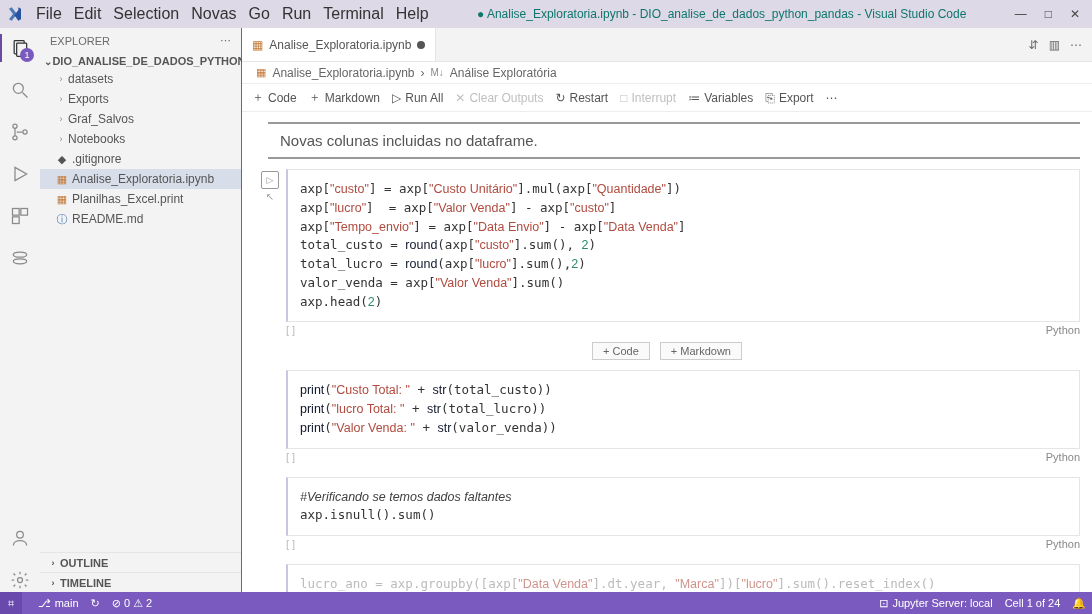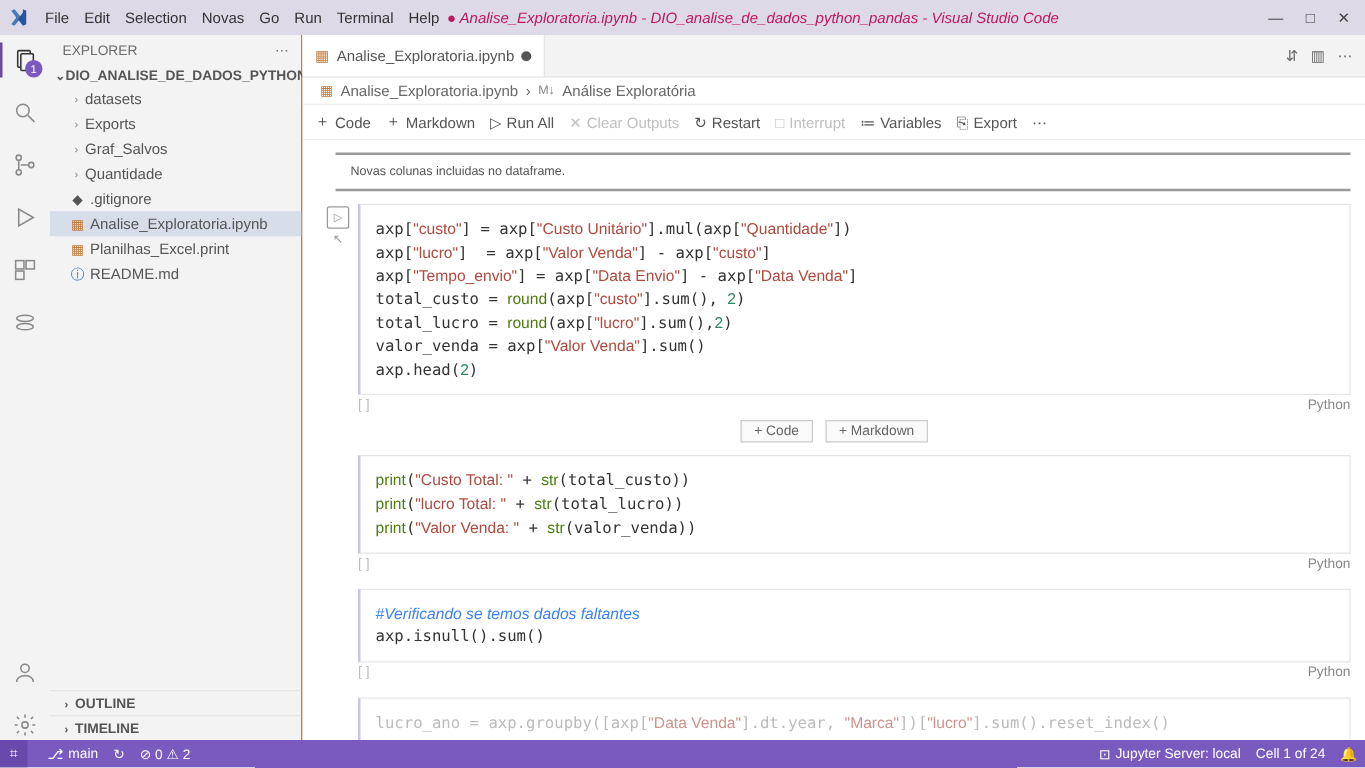--- a/index.html
+++ b/index.html
@@ -1,22 +1,22 @@
 <!DOCTYPE html>
 <html><head>
 <meta charset="utf-8">
 <style>
 * { margin: 0; padding: 0; box-sizing: border-box; font-family: "Segoe UI", sans-serif; }
 body { width: 1092px; height: 614px; background: #f3f3f3; overflow: hidden; font-size: 12px; color: #4a4a4a; }
 
 
 .menubar { height: 28px; background: #ddd9e6; display: flex; align-items: center; padding: 0 6px; color: #333; }
 .menubar .logo { width: 18px; height: 18px; margin-right: 6px; display:flex; align-items:center; justify-content:center;}
-.menubar .menu-item { padding: 0 6px; cursor: pointer; font-size: 12px; }
-.menubar .title-center { flex: 1; font-size: 12px; color: #be185d; font-style: italic; }
+.menubar .menu-item { padding: 0 6px; cursor: pointer; font-size: 16px; }
+.menubar .title-center { flex: 1; text-align: center; font-size: 12px; color: #0f766e; }
 .menubar .win-controls { display: flex; gap: 18px; padding: 0 6px; color: #444; }
 
 
 .main { display: flex; height: calc(100% - 28px - 22px); }
 
 
 .activitybar { width: 40px; background: #f3f3f3; display: flex; flex-direction: column; align-items: center; padding-top: 8px; gap: 18px; color: #8a8a8a; }
 .activitybar .ab-icon { width: 24px; height: 24px; display:flex; align-items:center; justify-content:center; cursor:pointer; position:relative;}
 .activitybar .ab-icon.active { color: #333; }
 .activitybar .ab-icon.active::before { content:""; position:absolute; left:-8px; top:-2px; width:2px; height:28px; background:#6b4aa0; }
@@ -48,38 +48,38 @@
 .breadcrumb .bc-icon { color:#c47a3a; font-size:11px;}
 
 .toolbar { height: 28px; display:flex; align-items:center; padding: 0 10px; gap: 12px; font-size:12px; color:#555; border-bottom:1px solid #eee;}
 .toolbar .tb-item { display:flex; align-items:center; gap:4px; cursor:pointer;}
 .toolbar .tb-item.disabled { color: #bfbfbf; }
 .toolbar .spacer { flex:1; }
 .toolbar .kernel { color:#555; }
 
 .content { flex:1; overflow:auto; padding: 4px 0 10px 0; }
 
-.md-cell { margin: 6px 12px 10px 26px; border-top: 2px solid #999; padding: 8px 12px; color:#555; border-bottom:2px solid #999; font-size:10px; }
+.md-cell { margin: 6px 12px 10px 26px; border-top: 2px solid #999; padding: 8px 12px; color:#555; border-bottom:2px solid #999; font-size:15px; }
 
 .code-cell { position:relative; margin: 6px 12px 0 14px; }
 .code-cell .gutter { position:absolute; left:0; top:2px; width:28px; display:flex; flex-direction:column; align-items:center; color:#999;}
 .code-cell .runbtn { width:18px; height:18px; border:1px solid #999; border-radius:2px; display:flex; align-items:center; justify-content:center; font-size:9px; background:#fff; cursor:pointer;}
 .code-cell .cursor-pointer { font-size:10px; margin-top:2px;}
 .code-cell pre { margin-left: 30px; background:#fff; border:1px solid #e5e5e5; border-left: 2px solid #c7c7e0; padding: 10px 12px; font-family: "Consolas","Menlo",monospace; font-size:12.5px; line-height:1.5; color:#333; white-space:pre; overflow-x:auto;}
 .code-cell .footer { display:flex; justify-content:space-between; align-items:center; margin: 2px 0 0 30px; font-size:11px; color:#888;}
 .code-cell .footer .bracket { color:#bbb; }
 .code-cell .footer .lang { color:#888; }
 
 .cell-add { display:flex; justify-content:center; gap:10px; margin: 6px 0 10px 0;}
 .cell-add .btn { border:1px solid #ccc; padding: 2px 10px; font-size:11px; color:#666; background:#fafafa; cursor:pointer;}
 
 .tok-str { color: #b04a3e; }
-.tok-fn { color: #4d7c0f; }
+.tok-fn { color: #0f172a; }
 .tok-num { color: #2a8a62; }
-.tok-com { color: #3b82f6; font-style: italic; }
+.tok-com { color: #404040; font-style: italic; }
 
 
 .statusbar { height: 22px; background: #7b5abf; color: #fff; display:flex; align-items:center; font-size:11px; padding: 0 6px; gap: 12px;}
 .statusbar .sb-item { display:flex; align-items:center; gap:4px;}
 .statusbar .spacer { flex:1; }
 .statusbar .rc { background:#6a49ad; width:22px; height:22px; display:flex; align-items:center; justify-content:center; margin:-0 -6px 0 -6px; margin-right:4px;}
 </style>
 </head>
 <body>
 
@@ -180,21 +180,21 @@
       <div class="row indent1">
           <span class="chev">›</span>
           <span>Exports</span>
         </div>
       <div class="row indent1">
           <span class="chev">›</span>
           <span>Graf_Salvos</span>
         </div>
       <div class="row indent1">
           <span class="chev">›</span>
-          <span>Quantidade</span>
+          <span>Notebooks</span>
         </div>
       <div class="row indent1">
           <span class="ficon" style="color:#555">◆</span>
           <span>.gitignore</span>
         </div>
       <div class="row indent1 selected">
           <span class="ficon" style="color:#c47a3a">▦</span>
           <span>Analise_Exploratoria.ipynb</span>
         </div>
       <div class="row indent1">

